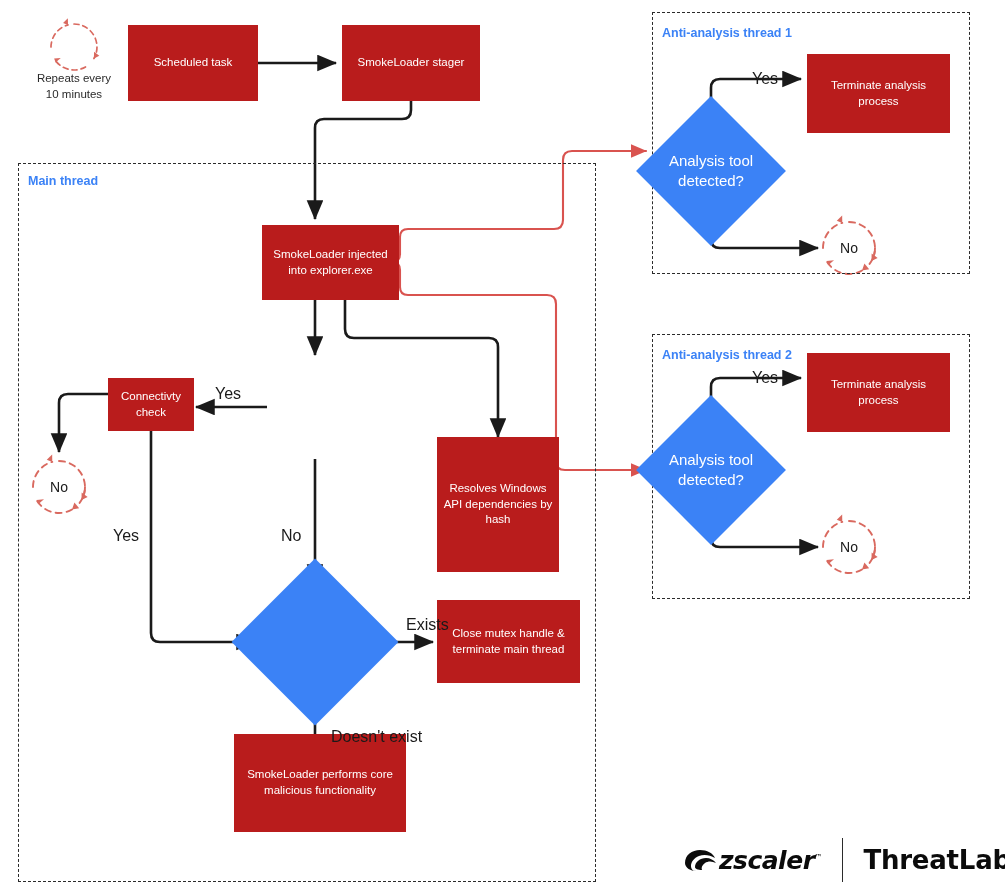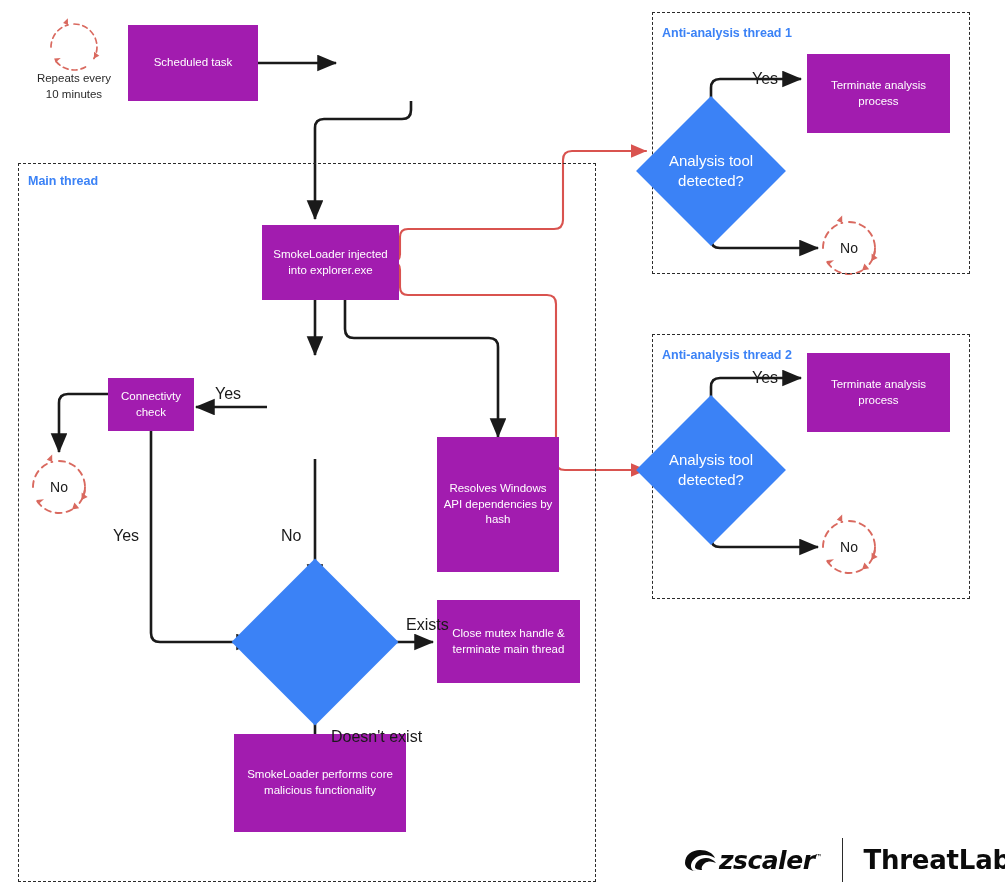--- a/index.html
+++ b/index.html
@@ -19,21 +19,21 @@
     overflow: hidden;
   }
   .node {
     position: absolute;
     box-sizing: border-box;
     display: flex;
     align-items: center;
     justify-content: center;
     text-align: center;
     color: #ffffff;
-    background: #a21caf;
+    background: #b91c1c;
     font-size: 11.5px;
     line-height: 1.35;
     padding: 0 6px;
   }
   .node.diamond {
     background: transparent;
     padding: 0;
   }
   .diamond-shape {
     position: absolute;
@@ -246,20 +246,21 @@
   <div class="panel-title" style="left:662px; top:26px;">Anti-analysis thread 1</div>
 
   <div class="panel" style="left:652px; top:334px; width:318px; height:265px;"></div>
   <div class="panel-title" style="left:662px; top:348px;">Anti-analysis thread 2</div>
 
   <div class="caption" style="left:20px; top:71px; width:108px;">Repeats every
 10 minutes</div>
 
   <div class="node" style="left:128px; top:25px; width:130px; height:76px;">Scheduled task</div>
 
+  <div class="node" style="left:342px; top:25px; width:138px; height:76px;">SmokeLoader stager</div>
 
   <div class="node" style="left:262px; top:225px; width:137px; height:75px; white-space:pre-line;">SmokeLoader injected
 into explorer.exe</div>
 
 
   <div class="node" style="left:108px; top:378px; width:86px; height:53px; white-space:pre-line;">Connectivty
 check</div>
 
   <div class="node" style="left:437px; top:437px; width:122px; height:135px; white-space:pre-line;">Resolves Windows
 API dependencies by

